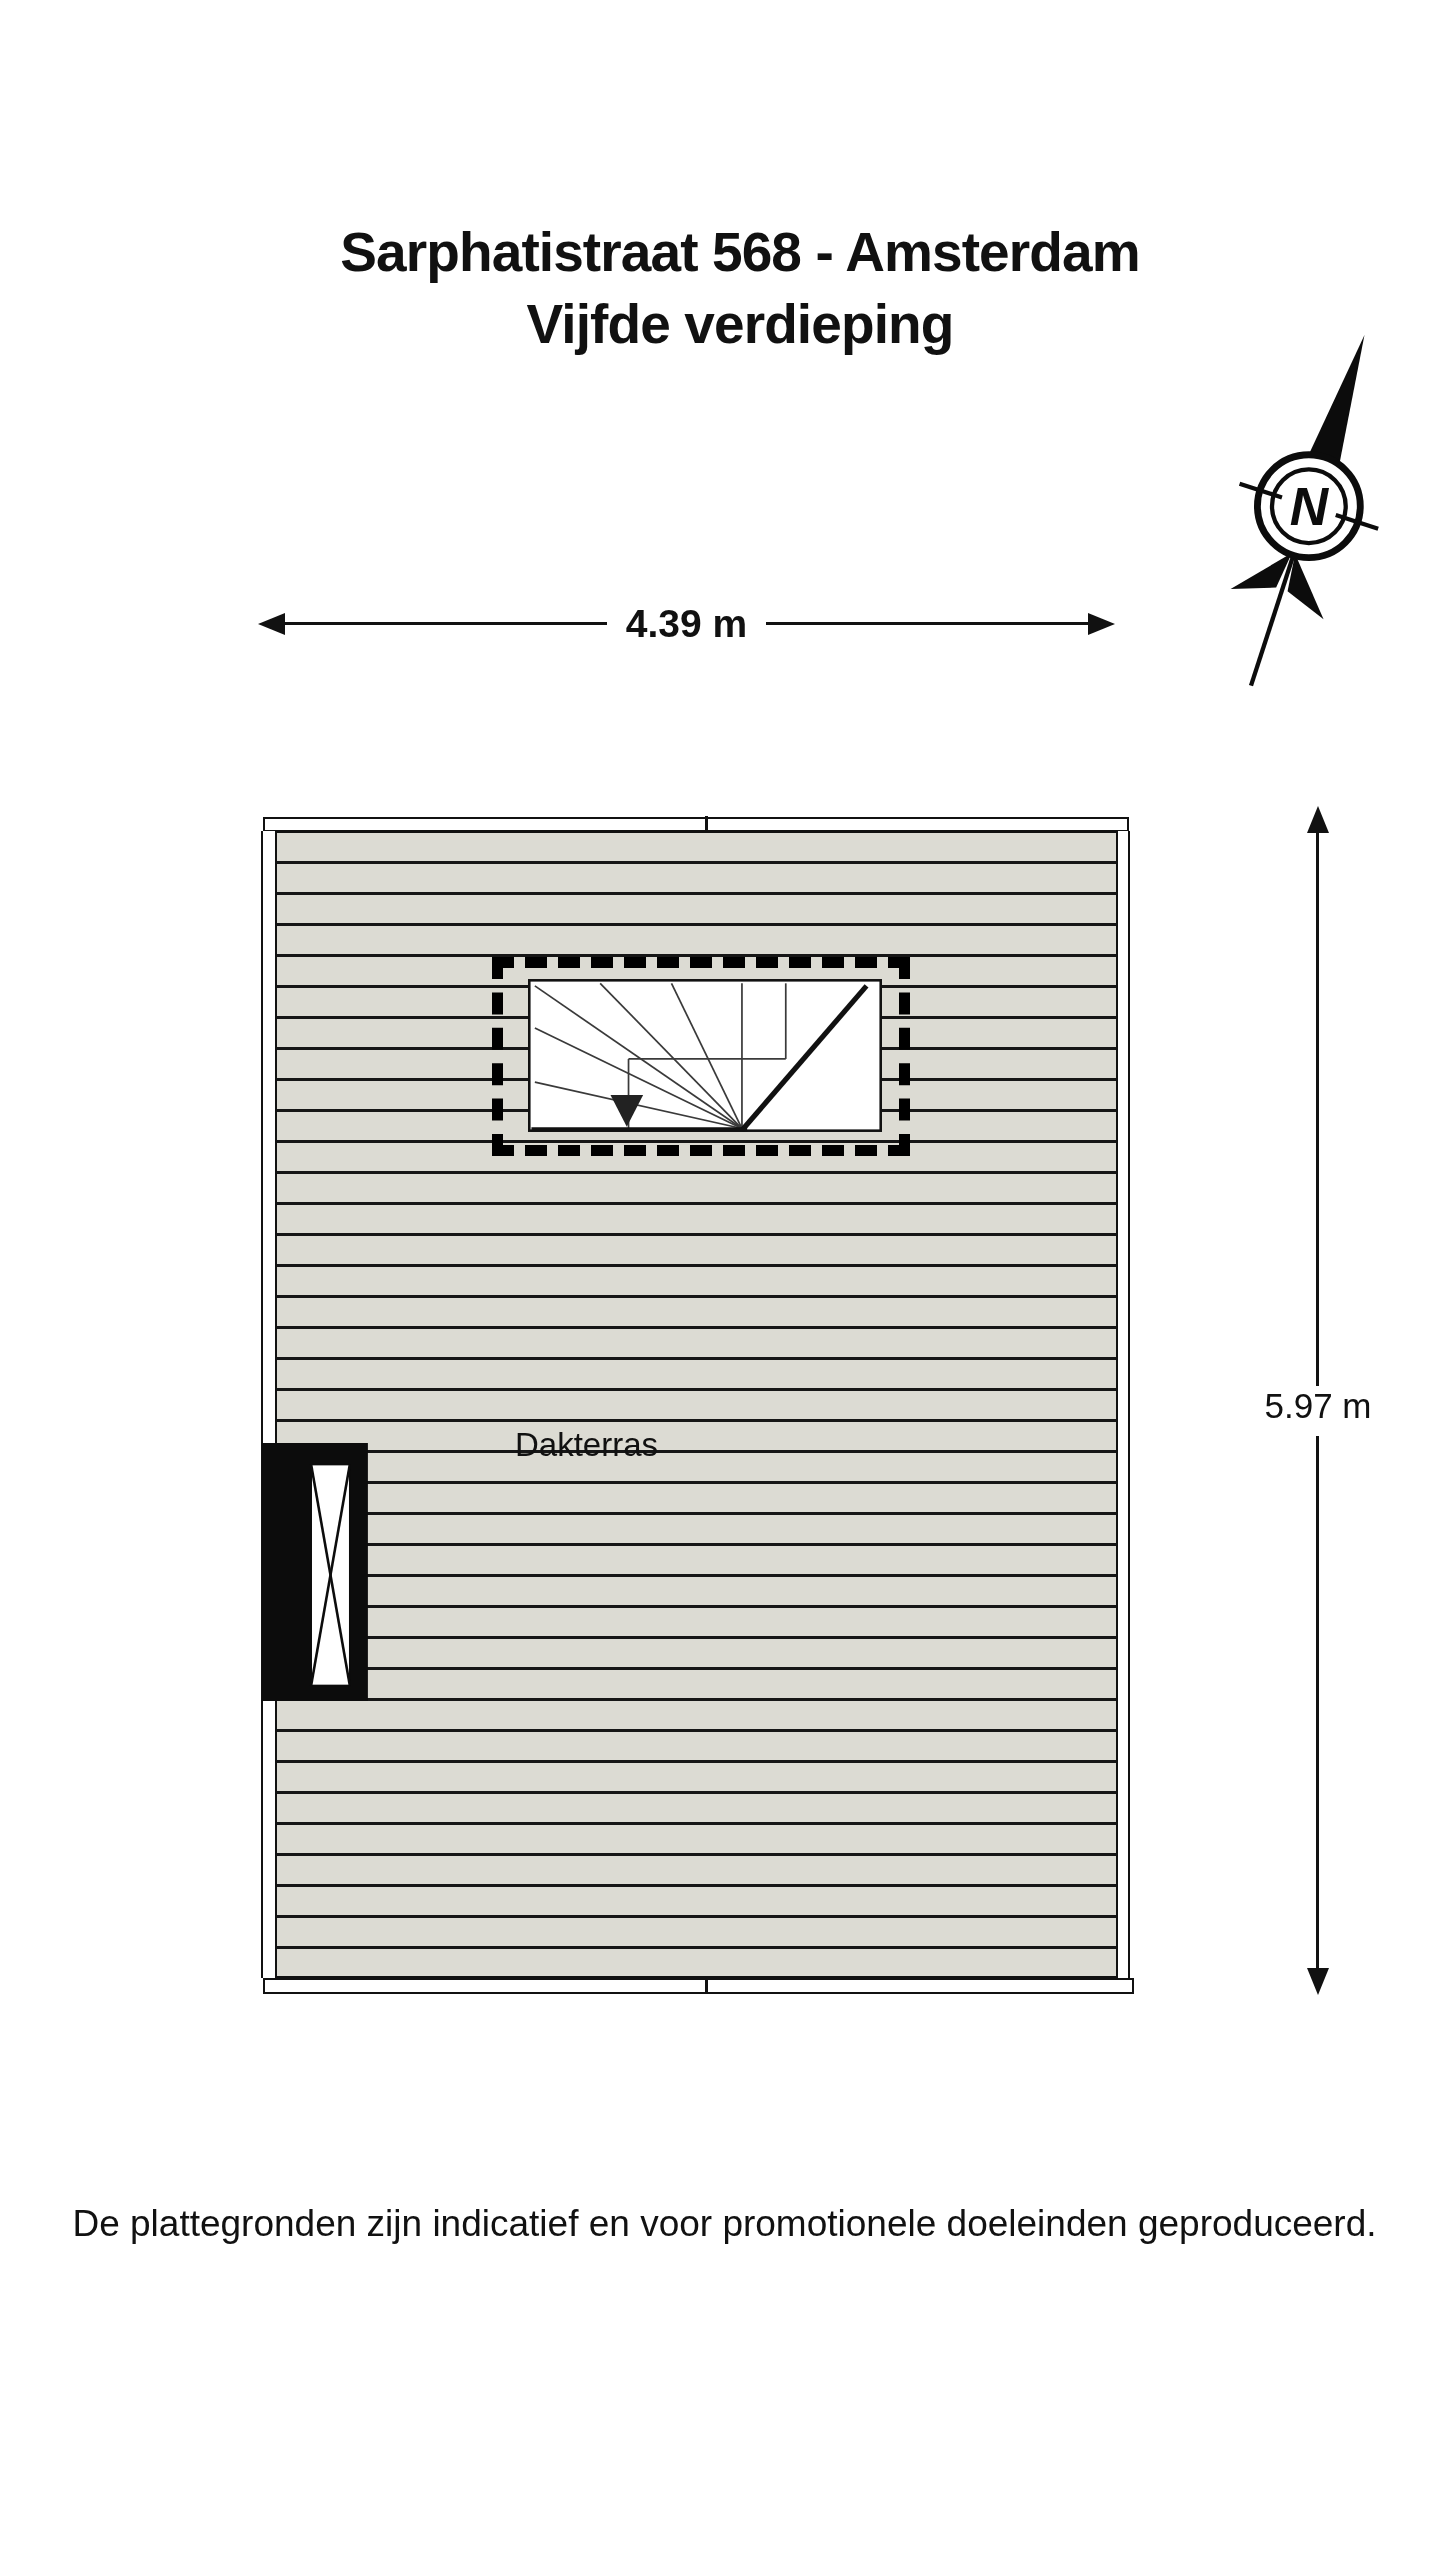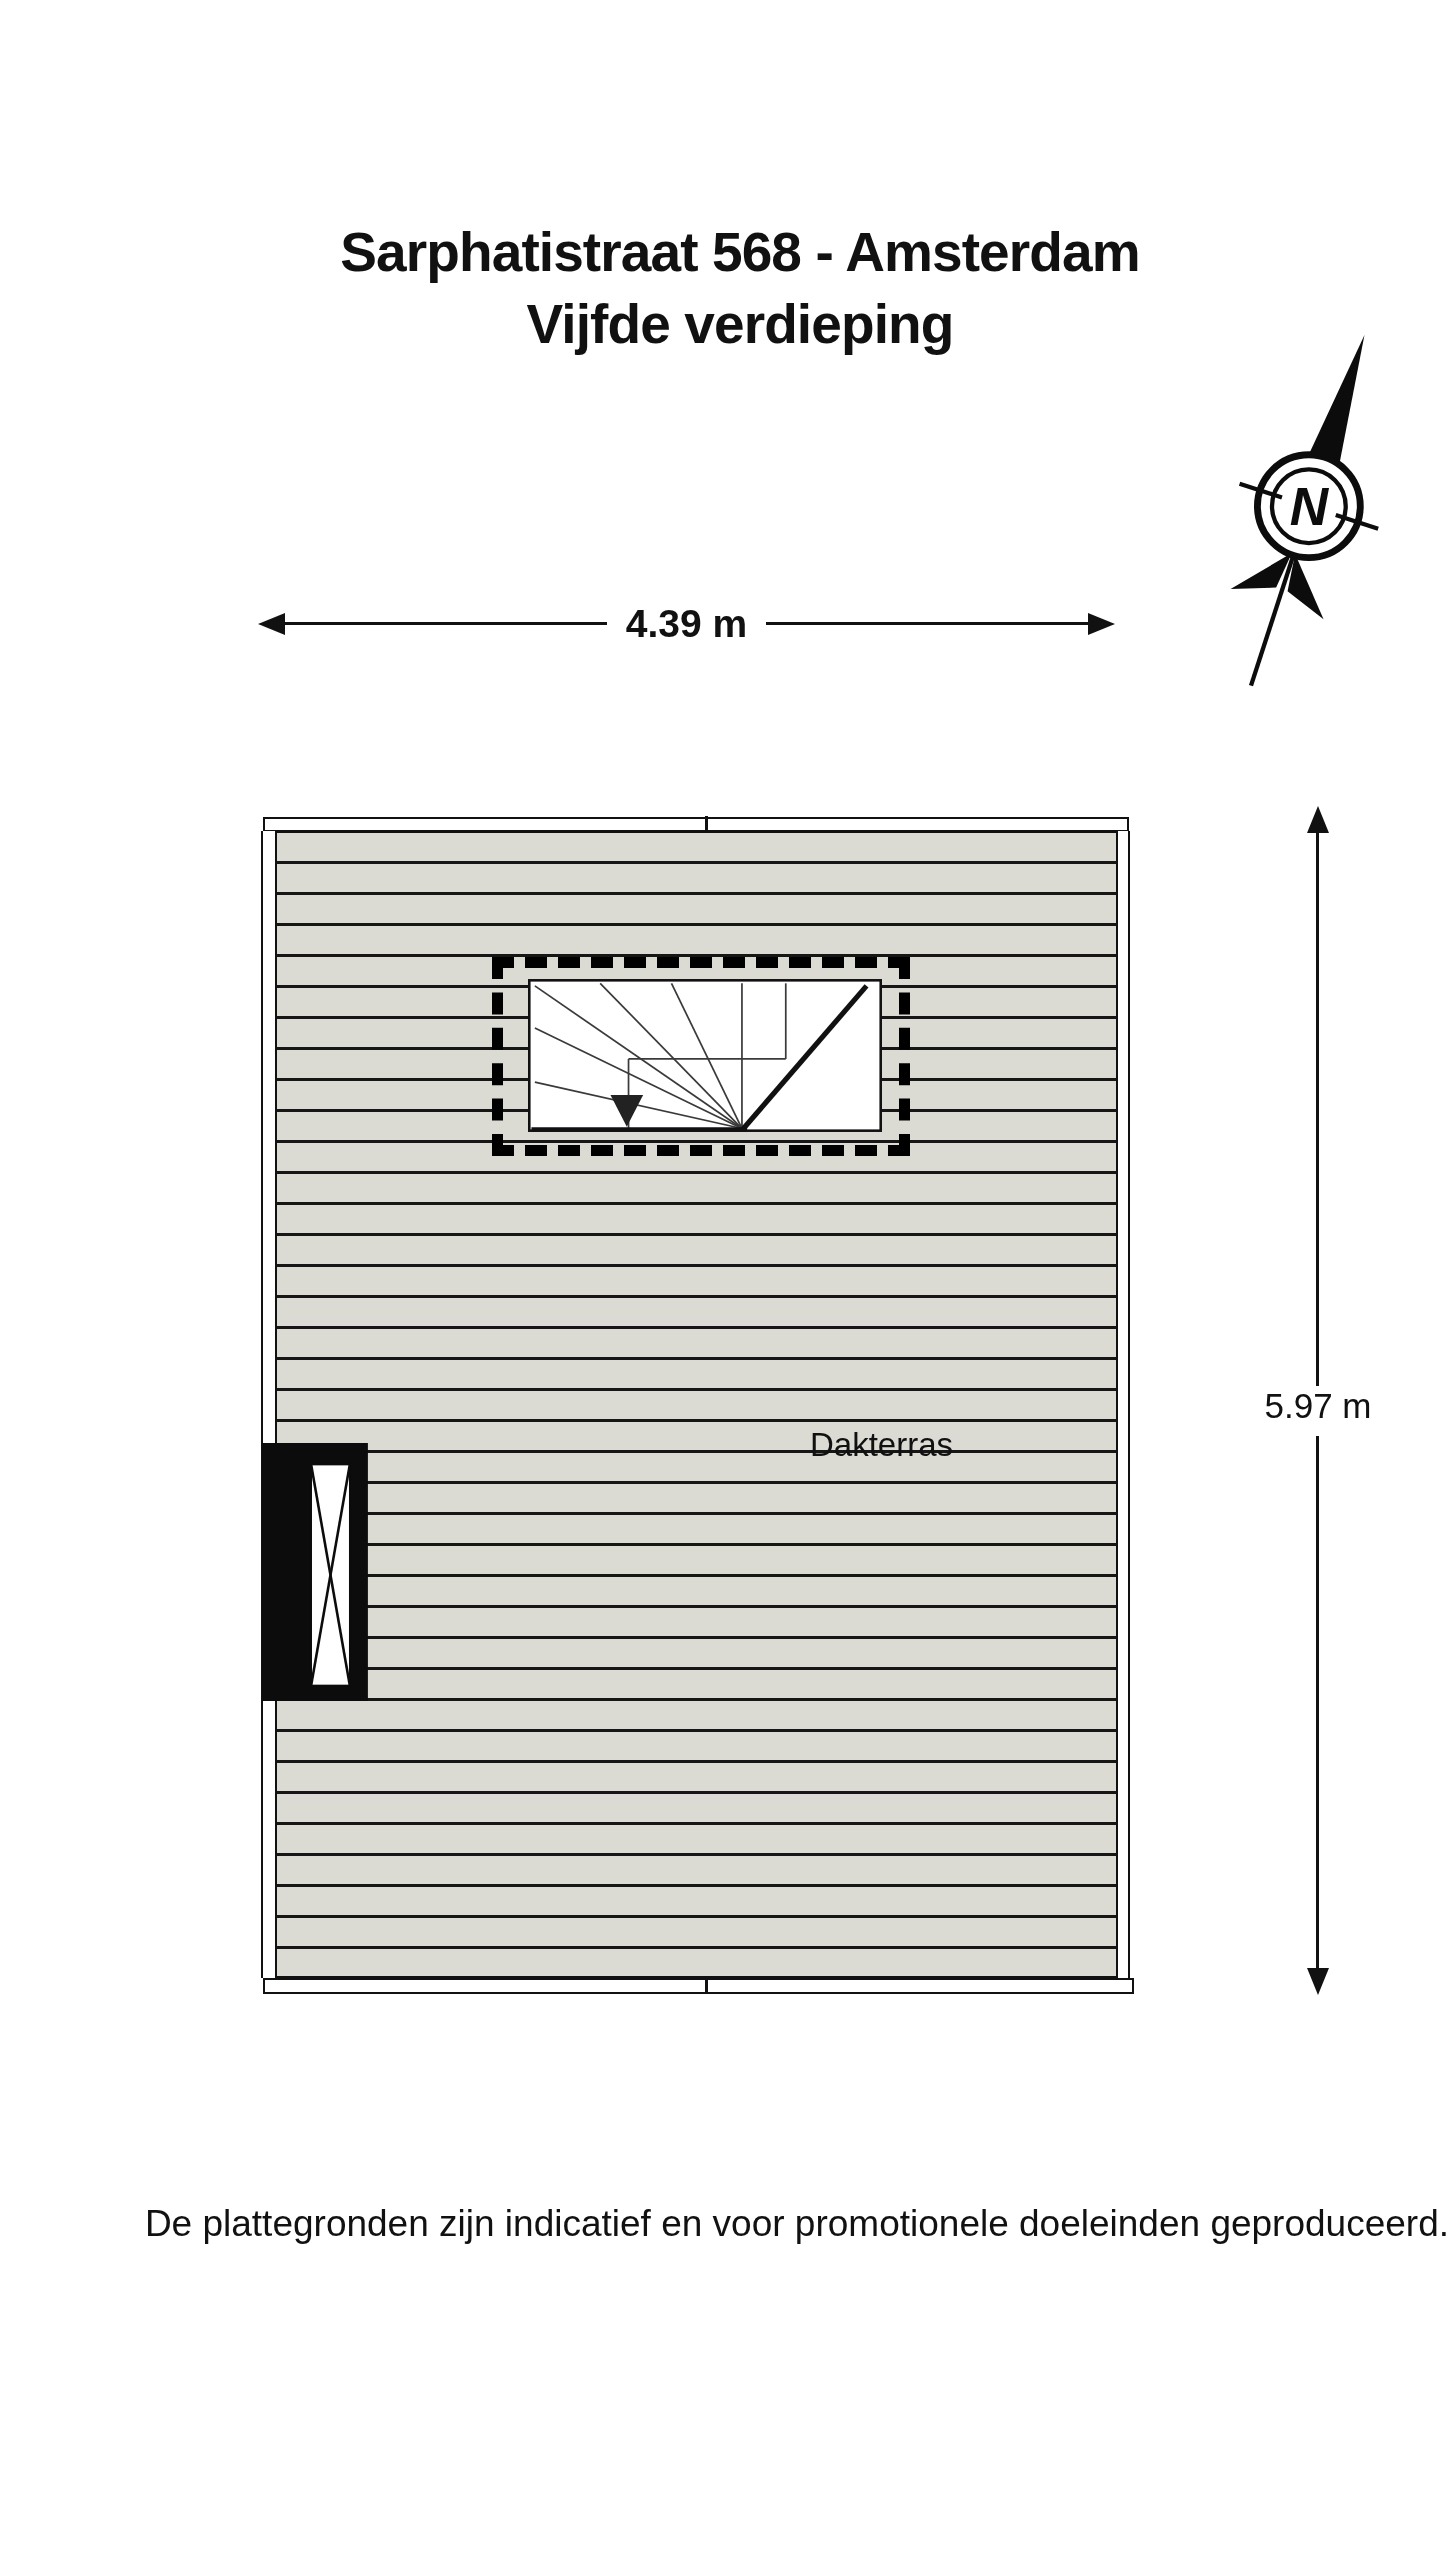--- a/index.html
+++ b/index.html
@@ -54,34 +54,34 @@
   .margin-right {
     left: 1118px; top: 831px; width: 12px; height: 1147px;
     background: #fff; border-right: 2.6px solid #111; box-sizing: border-box;
   }
   .stair-void {
     left: 492px; top: 957px; width: 418px; height: 199px;
     border: 11px dashed #000; box-sizing: border-box;
   }
   .room-label {
     left: 515px; top: 1425px; width: 438px;
-    text-align: right; font-size: 33px; line-height: 39px;
+    text-align: left; font-size: 33px; line-height: 39px;
   }
 
   
   .vline { width: 3.4px; background: #111; }
   .vdim-label {
     left: 1198px; top: 1386px; width: 240px;
     text-align: center; font-size: 35px; white-space: nowrap;
   }
 
   
   .footer {
     left: 0; top: 2201px; width: 1449px;
-    text-align: right; font-size: 37px; line-height: 46px;
+    text-align: center; font-size: 37px; line-height: 46px;
   }
 </style>
 </head>
 <body>
 
 <div>
 
   <div class="abs title-block">
     <div>Sarphatistraat 568 - Amsterdam</div>
     <div>Vijfde verdieping</div>

